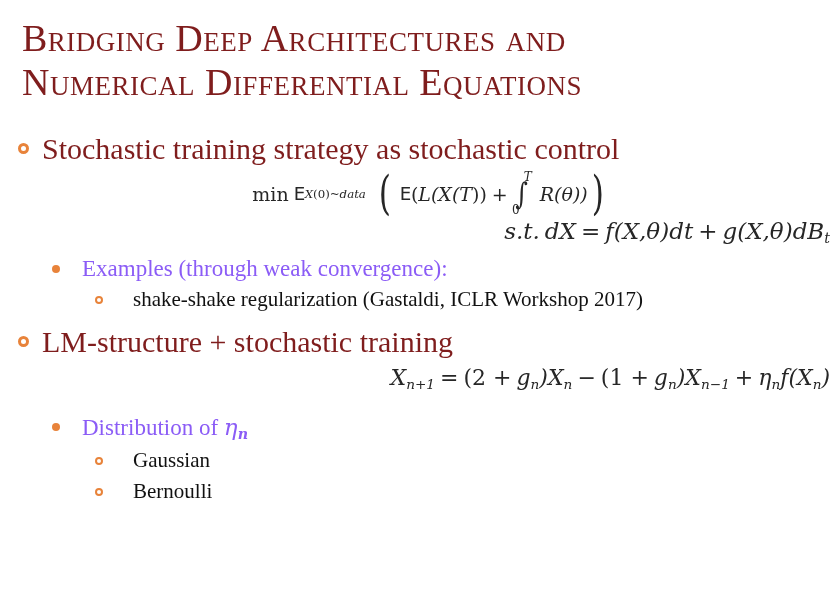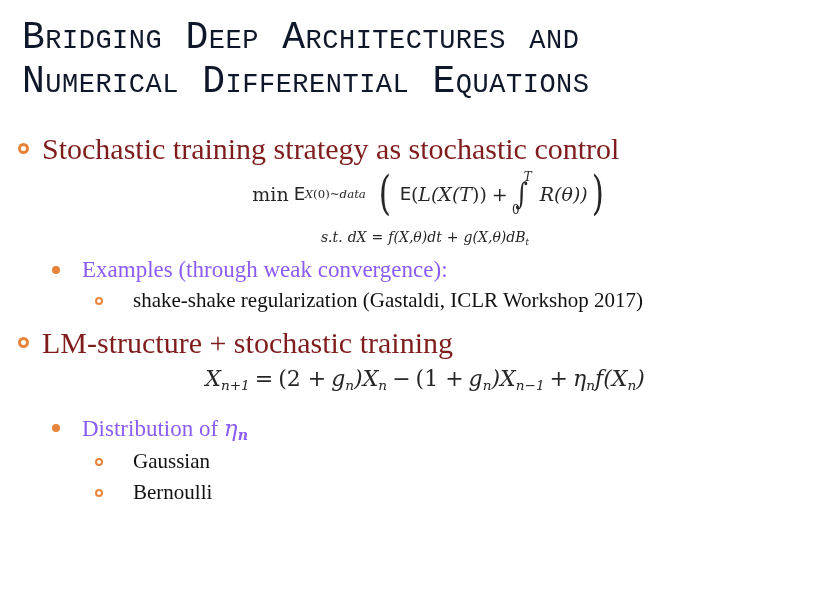--- a/index.html
+++ b/index.html
@@ -25,26 +25,26 @@
   }
 
   
   .title-block {
     position: absolute;
     left: 22px;
     top: 16px;
     width: 790px;
   }
   .title-line {
-    font-family: Liberation Mono, monospace;
+    font-family: Liberation Serif, serif;
     font-variant: small-caps;
     font-size: 38px;
     line-height: 44px;
     letter-spacing: 0.5px;
-    color: #0f172a;
+    color: #7f1d1d;
     white-space: nowrap;
   }
 
   
   .body {
     position: absolute;
     left: 0;
     top: 132px;
     width: 830px;
   }
@@ -193,30 +193,32 @@
     transform: scaleX(0.8);
   }
   .intg .lim-bot {
     font-size: 12px;
     line-height: 1;
     margin-top: -5px;
     margin-right: 12px;
   }
 
   .eq2 {
-    margin-top: 13px;
+    margin-top: 2px;
     margin-left: 20px;
-    font-size: 14px;
+    font-size: 23px;
     font-style: italic;
+    text-align: right;
   }
 
   .eq3 {
     margin-top: 7px;
     margin-left: 20px;
     font-size: 22px;
+    text-align: right;
   }
 
   .bb {
     font-family: "DejaVu Sans", sans-serif;
     font-style: normal;
     font-size: 0.96em;
     letter-spacing: -0.5px;
   }
 
   .sp-sm { display: inline-block; width: 5px; }

